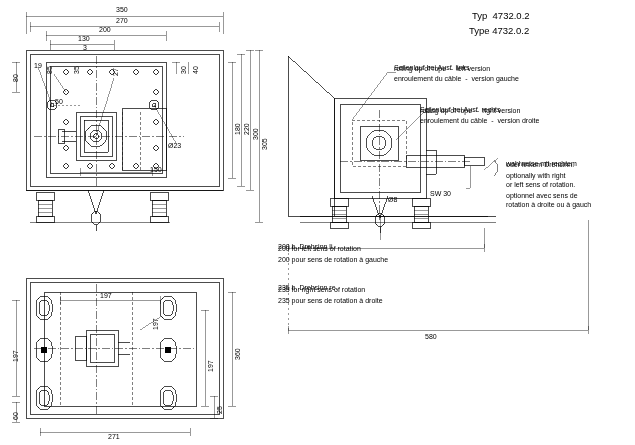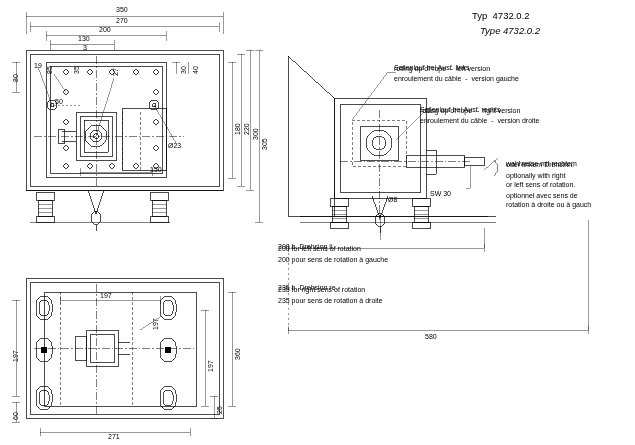--- a/index.html
+++ b/index.html
@@ -237,21 +237,21 @@
         <path d="M470 166 l0 22 h-4"></path>
         <path d="M484 170 l14 -12"></path>
         <path d="M380 214 l0 26"></path>
       </g>
 
       <path d="M494 160 q8 8 0 16" stroke-width="0.5"></path>
     </g>
   </svg>
 
   <div class="title-block" style="left:472px;top:10px;">Typ  4732.0.2</div>
-  <div class="title-block" style="left:480px;top:25px;font-style:italic;">Type 4732.0.2</div>
+  <div class="title-block" style="left:469px;top:25px;">Type 4732.0.2</div>
 
   <div class="lbl" style="left:116px;top:6px;">350</div>
   <div class="lbl" style="left:116px;top:17px;">270</div>
   <div class="lbl" style="left:99px;top:26px;">200</div>
   <div class="lbl" style="left:78px;top:35px;">130</div>
   <div class="lbl" style="left:83px;top:44px;">3</div>
 
   <div class="lbl rot" style="left:234px;top:135px;">180</div>
   <div class="lbl rot" style="left:243px;top:135px;">220</div>
   <div class="lbl rot" style="left:252px;top:140px;">300</div>

